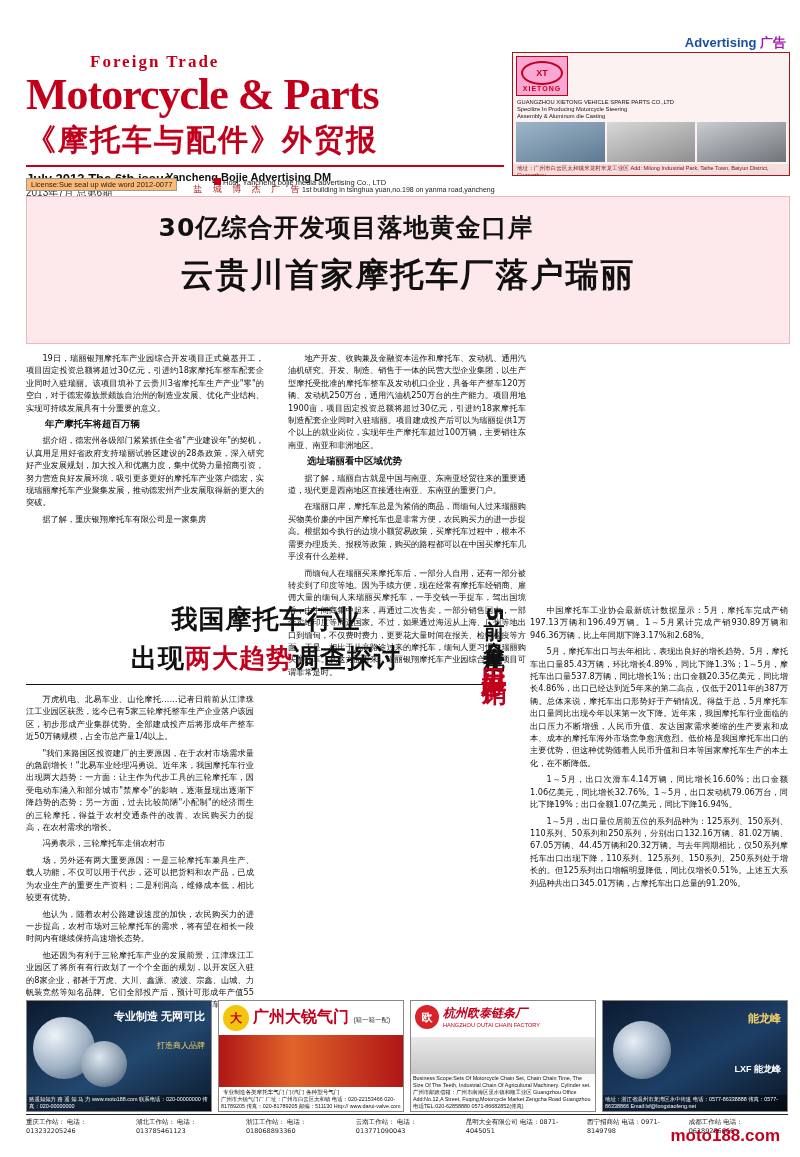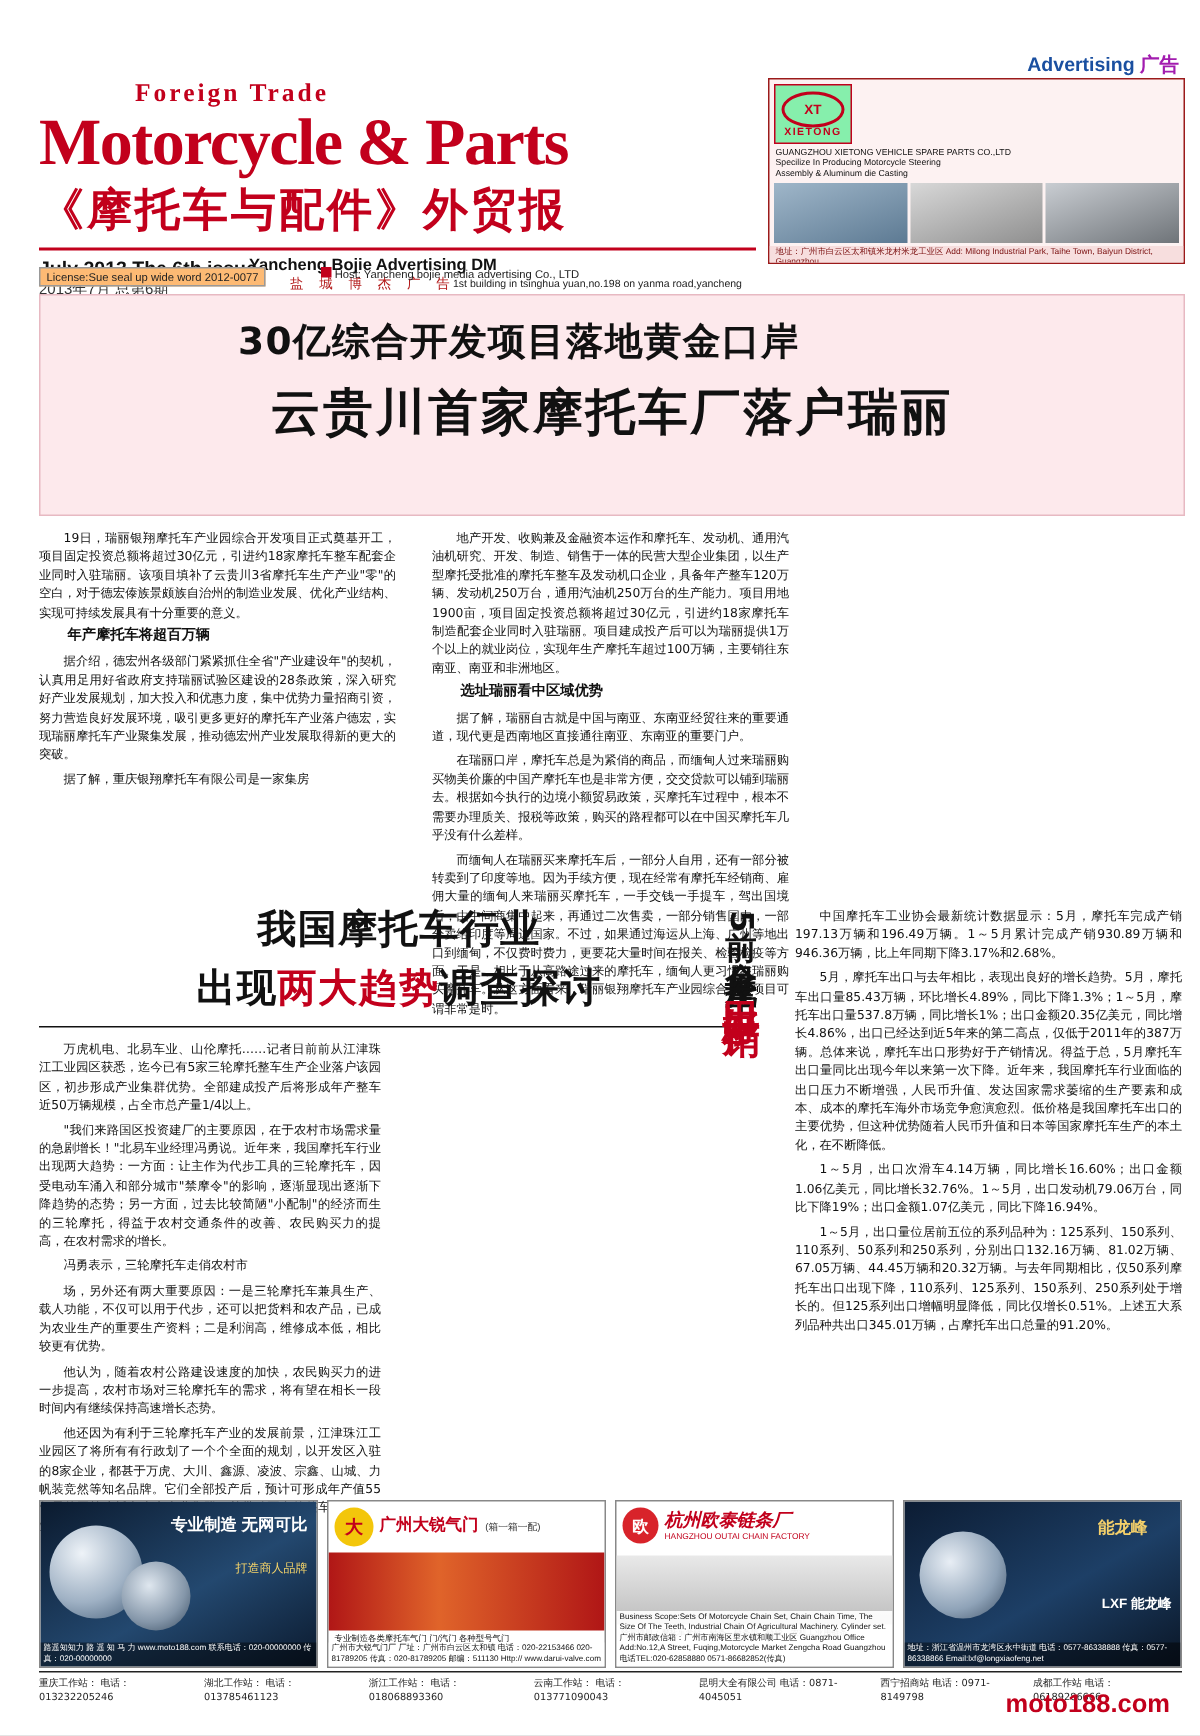--- a/index.html
+++ b/index.html
@@ -26,21 +26,21 @@
   .mh-url{position:absolute;left:128px;top:44px;font-size:13px;font-weight:bold;color:#111;}
   .mh-logo{position:absolute;left:26px;top:40px;width:92px;height:26px;}
   .mh-bottom{position:absolute;left:26px;top:176px;width:478px;border-top:1px solid #c2001c;}
   .lic{position:absolute;left:26px;top:178px;font-size:7.5px;color:#222;border:1px solid #999;padding:1px 4px;background:#fdba74;}
   .host{position:absolute;left:214px;top:178px;font-size:7.5px;color:#222;}
   .host b{display:inline-block;width:7px;height:7px;background:#c2001c;}
 
   
   .ad-top{position:absolute;left:512px;top:52px;width:276px;height:122px;border:1px solid #9b1a1a;background:#fdf2f2;overflow:hidden;}
   .ad-top .rowA{display:flex;gap:4px;padding:3px;}
-  .ad-top .sat{width:50px;height:38px;border:1px solid #c2001c;background:#86efac;display:flex;align-items:center;justify-content:center;flex-direction:column;}
+  .ad-top .sat{width:50px;height:38px;border:1px solid #c2001c;background:#f9a8d4;display:flex;align-items:center;justify-content:center;flex-direction:column;}
   .sat-oval{width:38px;height:20px;border:2px solid #c2001c;border-radius:50%;display:flex;align-items:center;justify-content:center;font-size:9px;font-weight:bold;color:#c2001c;}
   .sat-name{font-size:7px;color:#c2001c;font-weight:bold;letter-spacing:1px;}
   .ad-top .cninfo{font-size:8.5px;color:#111;line-height:11px;font-weight:bold;}
   .ad-top .eninfo{font-size:5.8px;color:#111;line-height:7px;padding:0 4px;}
   .ad-top .pics{display:flex;gap:2px;padding:2px 3px;}
   .ad-top .pic{height:40px;flex:1;background:linear-gradient(160deg,#9fb6c9,#5d7a93);}
   .ad-top .pic.b{background:linear-gradient(160deg,#d8d8d8,#8f8f8f);}
   .ad-top .pic.c{background:linear-gradient(160deg,#c9cdd2,#6f7479);}
   .ad-top .contact{font-size:5.6px;color:#7a0f0f;line-height:7.2px;padding:1px 4px;background:#f7dede;}
 
@@ -77,21 +77,21 @@
 
   
   .ads{position:absolute;left:26px;top:1000px;width:762px;height:110px;display:flex;gap:6px;}
   .ad{width:186px;height:110px;border:1px solid #888;position:relative;overflow:hidden;}
   .ad1{background:linear-gradient(150deg,#0b1a2e,#23486f 55%,#0b1a2e);}
   .ad2{background:#fff;}
   .ad3{background:#fff;}
   .ad4{background:linear-gradient(150deg,#0c1c33,#1d3f66 55%,#0a1626);}
   .ad-cap{position:absolute;left:0;bottom:0;width:100%;font-size:5.4px;line-height:7px;color:#111;background:rgba(255,255,255,.92);padding:1px 2px;box-sizing:border-box;}
   .ad-dark-cap{position:absolute;left:0;bottom:0;width:100%;font-size:5.4px;line-height:7px;color:#fff;background:rgba(0,0,0,.45);padding:1px 2px;box-sizing:border-box;}
-  .ad-title-cn{font-size:11px;font-weight:bold;color:#c2001c;}
+  .ad-title-cn{font-size:16px;font-weight:bold;color:#c2001c;}
   .ad-title-wt{font-size:11px;font-weight:bold;color:#fff;}
   .ad-sub{font-size:6.5px;color:#333;}
   .badge-y{position:absolute;left:4px;top:4px;width:26px;height:26px;border-radius:50%;background:#f3c60b;display:flex;align-items:center;justify-content:center;font-size:12px;font-weight:bold;color:#c2001c;}
   .badge-g{position:absolute;left:4px;top:4px;width:24px;height:24px;border-radius:50%;background:#d8232a;display:flex;align-items:center;justify-content:center;font-size:11px;font-weight:bold;color:#fff;}
   .ad2 .strip{position:absolute;left:0;top:34px;width:100%;height:52px;background:linear-gradient(90deg,#b01616,#e0642a 40%,#b01616);}
   .ad3 .strip{position:absolute;left:0;top:36px;width:100%;height:46px;background:linear-gradient(180deg,#e9e9e9,#bdbdbd);}
   .ad4 .disc{position:absolute;left:10px;top:20px;width:58px;height:58px;border-radius:50%;background:radial-gradient(circle at 35% 35%,#e8eef5,#8fa3b8 60%,#3a4d63);}
   .ad1 .gearA{position:absolute;left:6px;top:16px;width:62px;height:62px;border-radius:50%;background:radial-gradient(circle at 35% 30%,#eef3f8,#9fb1c4 55%,#405a75);}
   .ad1 .gearB{position:absolute;left:54px;top:40px;width:46px;height:46px;border-radius:50%;background:radial-gradient(circle at 40% 35%,#dfe7ef,#8496a9 60%,#35495e);}
 
@@ -179,21 +179,21 @@
       <p class="sub">年产摩托车将超百万辆</p>
       <p>据介绍，德宏州各级部门紧紧抓住全省"产业建设年"的契机，认真用足用好省政府支持瑞丽试验区建设的28条政策，深入研究好产业发展规划，加大投入和优惠力度，集中优势力量招商引资，努力营造良好发展环境，吸引更多更好的摩托车产业落户德宏，实现瑞丽摩托车产业聚集发展，推动德宏州产业发展取得新的更大的突破。</p>
       <p>据了解，重庆银翔摩托车有限公司是一家集房</p>
     </div>
     <div class="col">
       <p>地产开发、收购兼及金融资本运作和摩托车、发动机、通用汽油机研究、开发、制造、销售于一体的民营大型企业集团，以生产型摩托受批准的摩托车整车及发动机口企业，具备年产整车120万辆、发动机250万台，通用汽油机250万台的生产能力。项目用地1900亩，项目固定投资总额将超过30亿元，引进约18家摩托车制造配套企业同时入驻瑞丽。项目建成投产后可以为瑞丽提供1万个以上的就业岗位，实现年生产摩托车超过100万辆，主要销往东南亚、南亚和非洲地区。</p>
       <p class="sub">选址瑞丽看中区域优势</p>
       <p>据了解，瑞丽自古就是中国与南亚、东南亚经贸往来的重要通道，现代更是西南地区直接通往南亚、东南亚的重要门户。</p>
     </div>
     <div class="col">
-      <p>在瑞丽口岸，摩托车总是为紧俏的商品，而缅甸人过来瑞丽购买物美价廉的中国产摩托车也是非常方便，交交贷款可以铺到瑞丽去。根据如今执行的边境小额贸易政策，买摩托车过程中，根本不需要办理质关、报税等政策，购买的路程都可以在中国买摩托车几乎没有什么差样。</p>
+      <p>在瑞丽口岸，摩托车总是为紧俏的商品，而缅甸人过来瑞丽购买物美价廉的中国产摩托车也是非常方便，农民购买力的进一步提高。根据如今执行的边境小额贸易政策，买摩托车过程中，根本不需要办理质关、报税等政策，购买的路程都可以在中国买摩托车几乎没有什么差样。</p>
       <p>而缅甸人在瑞丽买来摩托车后，一部分人自用，还有一部分被转卖到了印度等地。因为手续方便，现在经常有摩托车经销商、雇佣大量的缅甸人来瑞丽买摩托车，一手交钱一手提车，驾出国境后，由中间商集中起来，再通过二次售卖，一部分销售国内，一部分卖给印度等周边国家。不过，如果通过海运从上海、广州等地出口到缅甸，不仅费时费力，更要花大量时间在报关、检验检疫等方面。于是，相比于从高路途过来的摩托车，缅甸人更习惯在瑞丽购买摩托车。从这方面看来，瑞丽银翔摩托车产业园综合开发项目可谓非常是时。</p>
     </div>
     <div class="clear"></div>
   </div>
 
   <div class="mid">
     <div class="mid-h1">我国摩托车行业</div>
     <div class="mid-h2">
       <span>出现</span><span class="red">两大趋势</span><span>调查探讨</span>
     </div>
@@ -257,21 +257,21 @@
       <div class="strip"></div>
       <div style="position:absolute;left:3px;top:84px;font-size:5.4px;color:#111;">经营项目：摩托车套链、链条、链条齿、链轮、农机工业用链条</div>
       <div class="ad-cap">
         <span>Business Scope:Sets Of Motorcycle Chain Set, Chain Chain Time, The Size Of The Teeth, Industrial Chain Of Agricultural Machinery. Cylinder set.</span>
         <span>广州市邮政信箱：广州市南海区里水镇和顺工业区  Guangzhou Office Add:No.12,A Street, Fuqing,Motorcycle Market Zengcha Road Guangzhou  电话TEL:020-62858880  0571-86682852(传真)</span>
       </div>
     </div>
 
     <div class="ad ad4">
       <div class="disc"></div>
-      <div style="position:absolute;right:22px;top:10px;">
+      <div style="position:absolute;right:6px;top:10px;">
         <div class="ad-title-wt" style="color:#f4d06a">能龙峰</div>
       </div>
       <div style="position:absolute;right:6px;top:62px;font-size:9px;font-weight:bold;color:#fff;">LXF 能龙峰</div>
       <div class="ad-dark-cap">地址：浙江省温州市龙湾区永中街道  电话：0577-86338888  传真：0577-86338866  Email:lxf@longxiaofeng.net</div>
     </div>
 
   </div>
 
   <div class="foot-rule"></div>
   <div class="footer">

